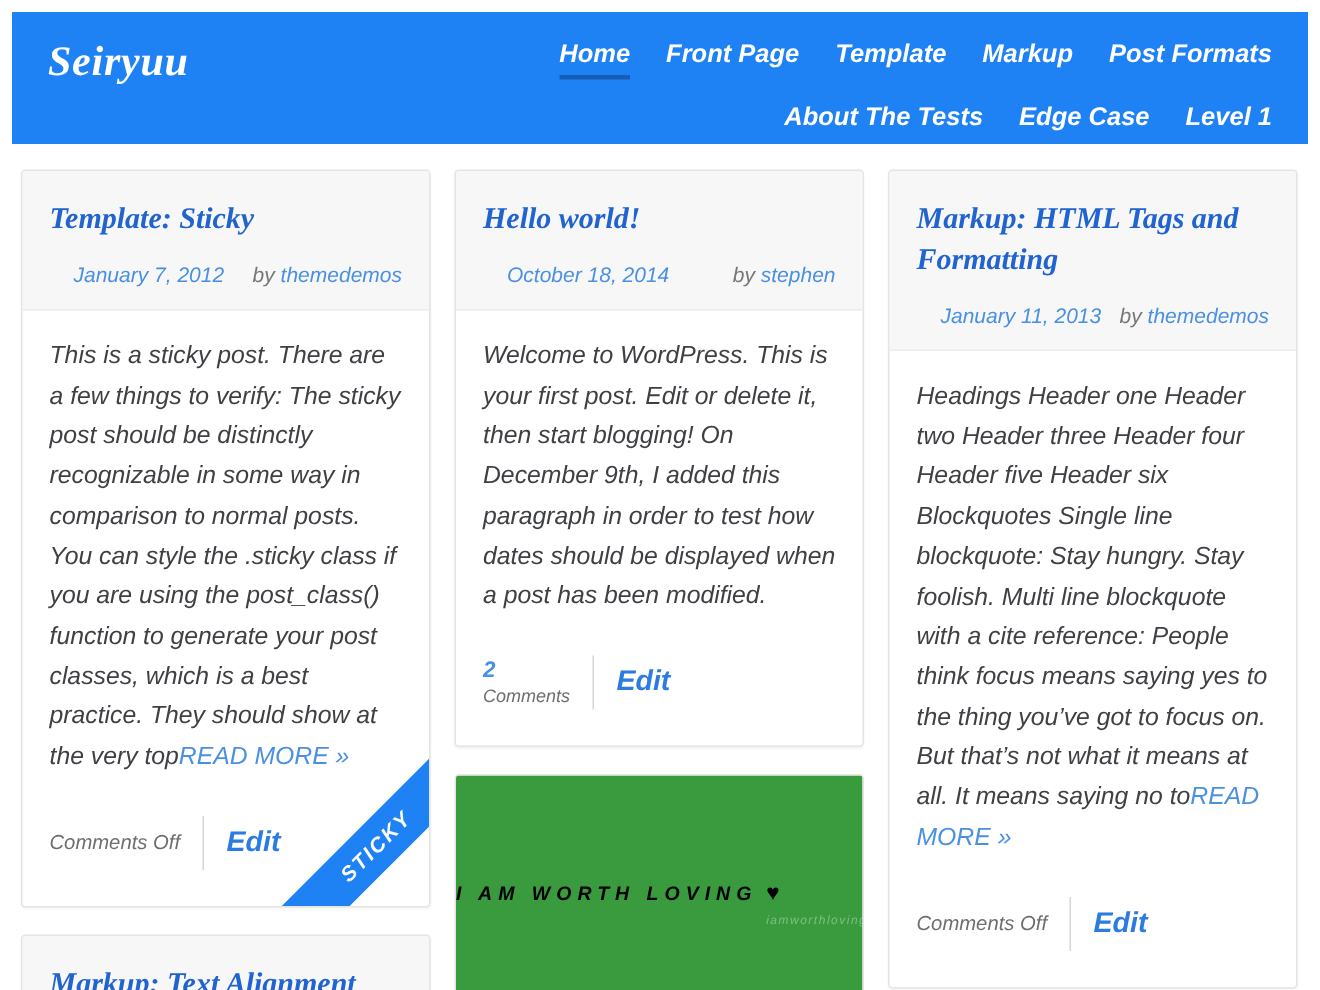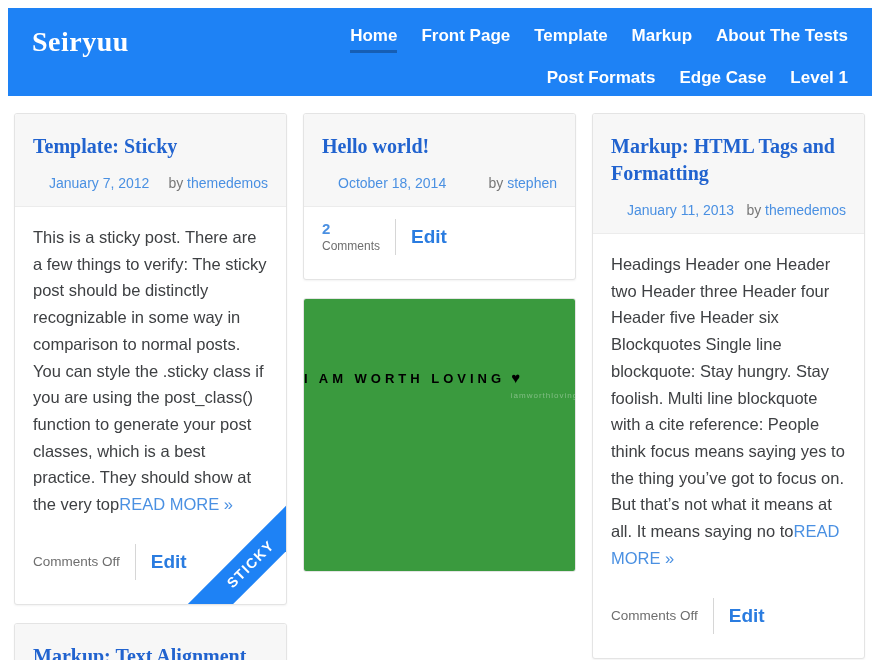--- a/index.html
+++ b/index.html
@@ -9,21 +9,21 @@
     --edit-blue:#2a7ce0;
     --green:#3a9a3e;
     --body-text:#3e4043;
     --muted:#6e6e6e;
     --card-border:#e4e4e4;
     --card-head-bg:#f7f7f7;
   }
   *{box-sizing:border-box;margin:0;padding:0;}
   html,body{width:880px;height:660px;overflow:hidden;background:#ffffff;
     font-family:"Liberation Sans", sans-serif;}
-  .page{width:880px;height:660px;overflow:hidden;position:relative;}
+  .page{width:880px;height:660px;overflow:hidden;position:relative;font-style:italic;}
 
   
   .site-header{
     margin:8px;background:var(--header-bg);
     padding:16px 24px 18px 24px;height:88px;
     display:flex;justify-content:space-between;align-items:flex-start;
   }
   .site-title{
     font-family:"Liberation Serif","DejaVu Serif",serif;
     color:#ffffff;font-size:28px;font-weight:bold;letter-spacing:0.5px;
@@ -116,22 +116,22 @@
 
 <div class="page">
 
   <header class="site-header">
     <h1 class="site-title">Seiryuu</h1>
     <nav class="main-nav">
       <a class="nav-item active">Home</a>
       <a class="nav-item">Front Page</a>
       <a class="nav-item">Template</a>
       <a class="nav-item">Markup</a>
+      <a class="nav-item">Post Formats</a>
       <a class="nav-item">About The Tests</a>
-      <a class="nav-item">Post Formats</a>
       <a class="nav-item">Edge Case</a>
       <a class="nav-item">Level 1</a>
     </nav>
   </header>
 
   <main class="grid">
 
     <div class="col">
 
       <article class="card">
@@ -170,20 +170,21 @@
         <div class="card-header">
           <h2 class="card-title">Hello world!</h2>
           <div class="card-meta">
             <a class="meta-date">October 18, 2014</a>
             <span>
               <span class="meta-by">by</span>
               <a class="meta-author">stephen</a>
             </span>
           </div>
         </div>
+        <div class="card-body"><span>Welcome to WordPress. This is your first post. Edit or delete it, then start blogging! On December 9th, I added this paragraph in order to test how dates should be displayed when a post has been modified.</span></div>
         <div class="card-footer">
           <a class="comments-stack">
             <span class="comments-count">2</span>
             <span class="comments-word">Comments</span>
           </a>
           <span class="v-divider"></span>
           <a class="edit-link">Edit</a>
         </div>
       </article>
 

